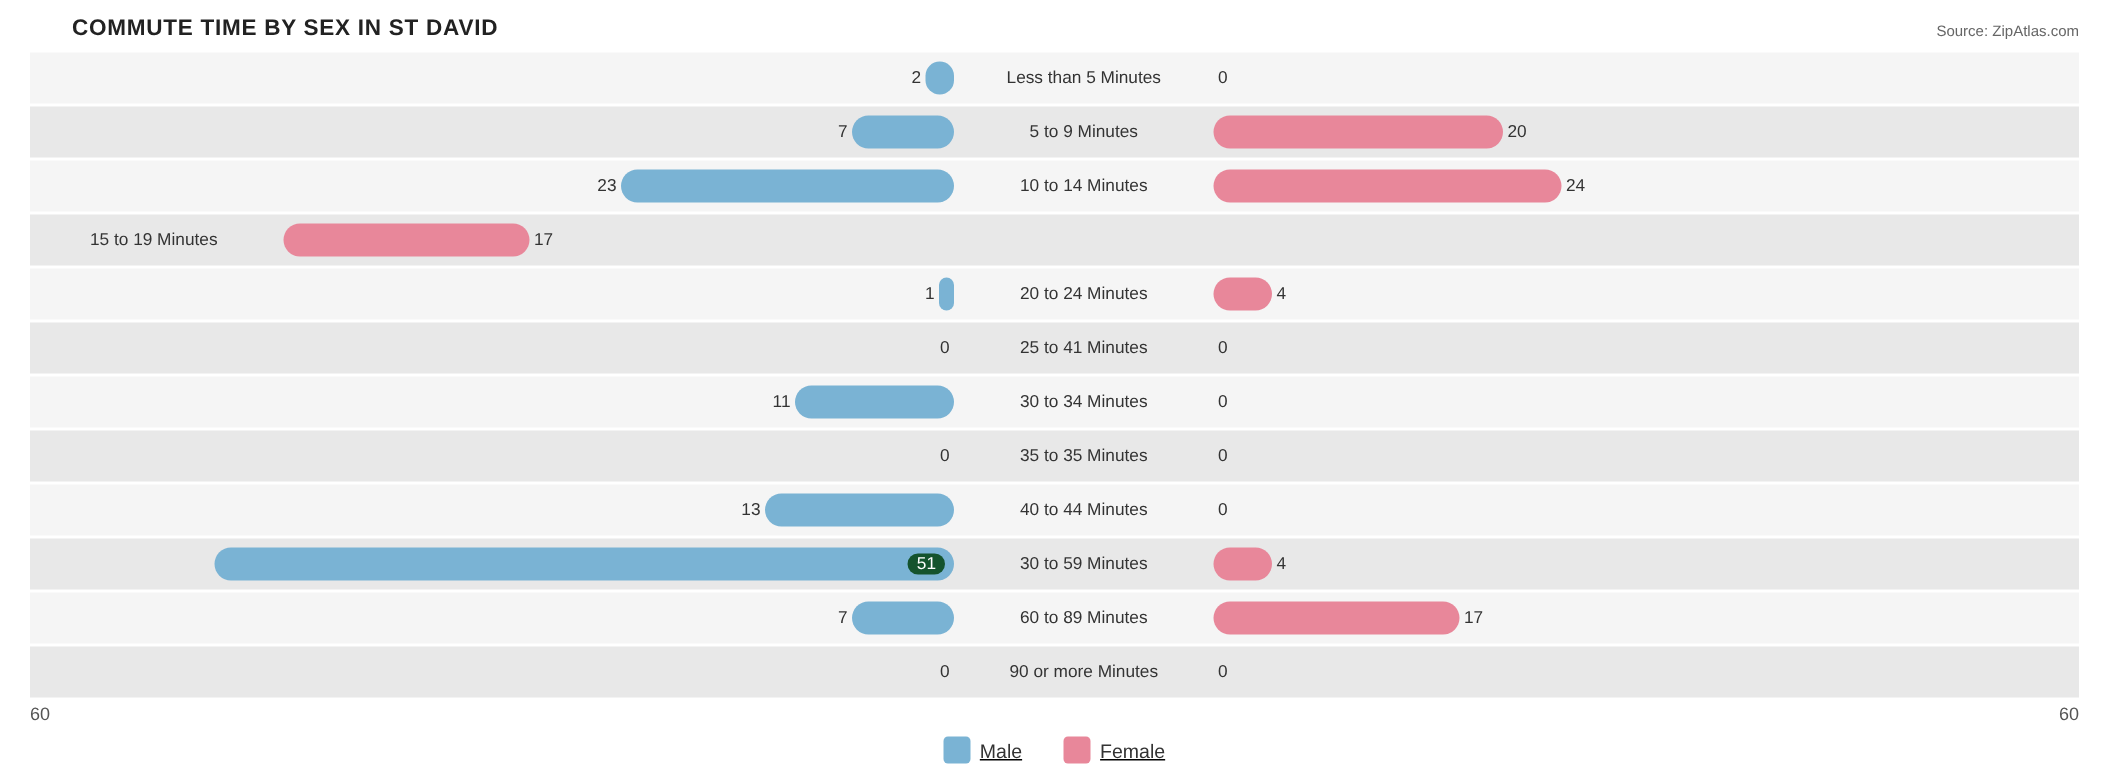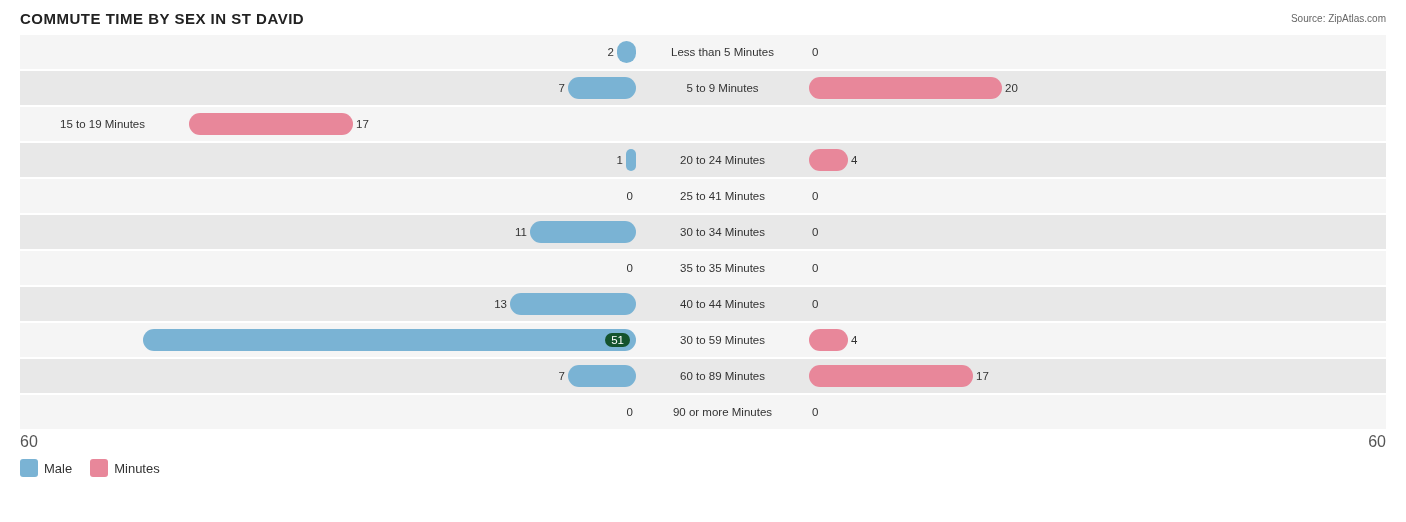--- a/index.html
+++ b/index.html
@@ -6,22 +6,23 @@
     body {
       font-family: Arial, sans-serif;
       background: #fff;
       width: 1406px;
       min-height: 522px;
       padding: 10px 20px 20px 20px;
     }
     .header-row {
       display: flex;
       justify-content: space-between;
-      align-items: center;
+      align-items: flex-end;
       margin-bottom: 8px;
+      margin-left: 28px;
     }
     .chart-title {
       font-size: 15px;
       font-weight: bold;
       color: #222;
       text-transform: uppercase;
       letter-spacing: 0.5px;
     }
     .source-text {
       font-size: 10px;
@@ -119,28 +120,30 @@
     .axis-right {
       width: 620px;
       display: flex;
       justify-content: flex-end;
       padding-left: 4px;
     }
     .axis-label-section {
       width: 165px;
     }
     .axis-val {
-      font-size: 16px;
+      font-size: 12px;
       color: #555;
     }
     .legend-row {
       display: flex;
+      justify-content: center;
       align-items: center;
       margin-top: 8px;
-      gap: 18px;
+      gap: 28px;
+      text-decoration: underline;
     }
     .legend-item {
       display: flex;
       align-items: center;
       gap: 6px;
       font-size: 13px;
       color: #333;
     }
     .legend-swatch {
       width: 18px;
@@ -194,20 +197,37 @@
     </div>
     <div class="label-section">5 to 9 Minutes</div>
     <div class="right-section">
       <div class="bar-female-wrap">
         <div class="bar-female" style="width:193px;"></div>
         <span class="female-val">20</span>
       </div>
     </div>
   </div>
       <div class="bar-row">
+    <div class="left-section">
+      <div class="bar-male-wrap">
+        <span class="male-val">23</span>
+        <div class="bar-male" style="width:222px; ">
+          
+        </div>
+      </div>
+    </div>
+    <div class="label-section">10 to 14 Minutes</div>
+    <div class="right-section">
+      <div class="bar-female-wrap">
+        <div class="bar-female" style="width:232px;"></div>
+        <span class="female-val">24</span>
+      </div>
+    </div>
+  </div>
+      <div class="bar-row">
     <div class="label-section">15 to 19 Minutes</div>
     <div class="right-section">
       <div class="bar-female-wrap">
         <div class="bar-female" style="width:164px;"></div>
         <span class="female-val">17</span>
       </div>
     </div>
   </div>
       <div class="bar-row">
     <div class="left-section">
@@ -357,16 +377,16 @@
     </div>
   </div>
 
   <div class="legend-row">
     <div class="legend-item">
       <div class="legend-swatch" style="background:#7ab3d4;"></div>
       <span>Male</span>
     </div>
     <div class="legend-item">
       <div class="legend-swatch" style="background:#e8879a;"></div>
-      <span>Minutes</span>
+      <span>Female</span>
     </div>
   </div>
 </div>
 
 </body></html>

